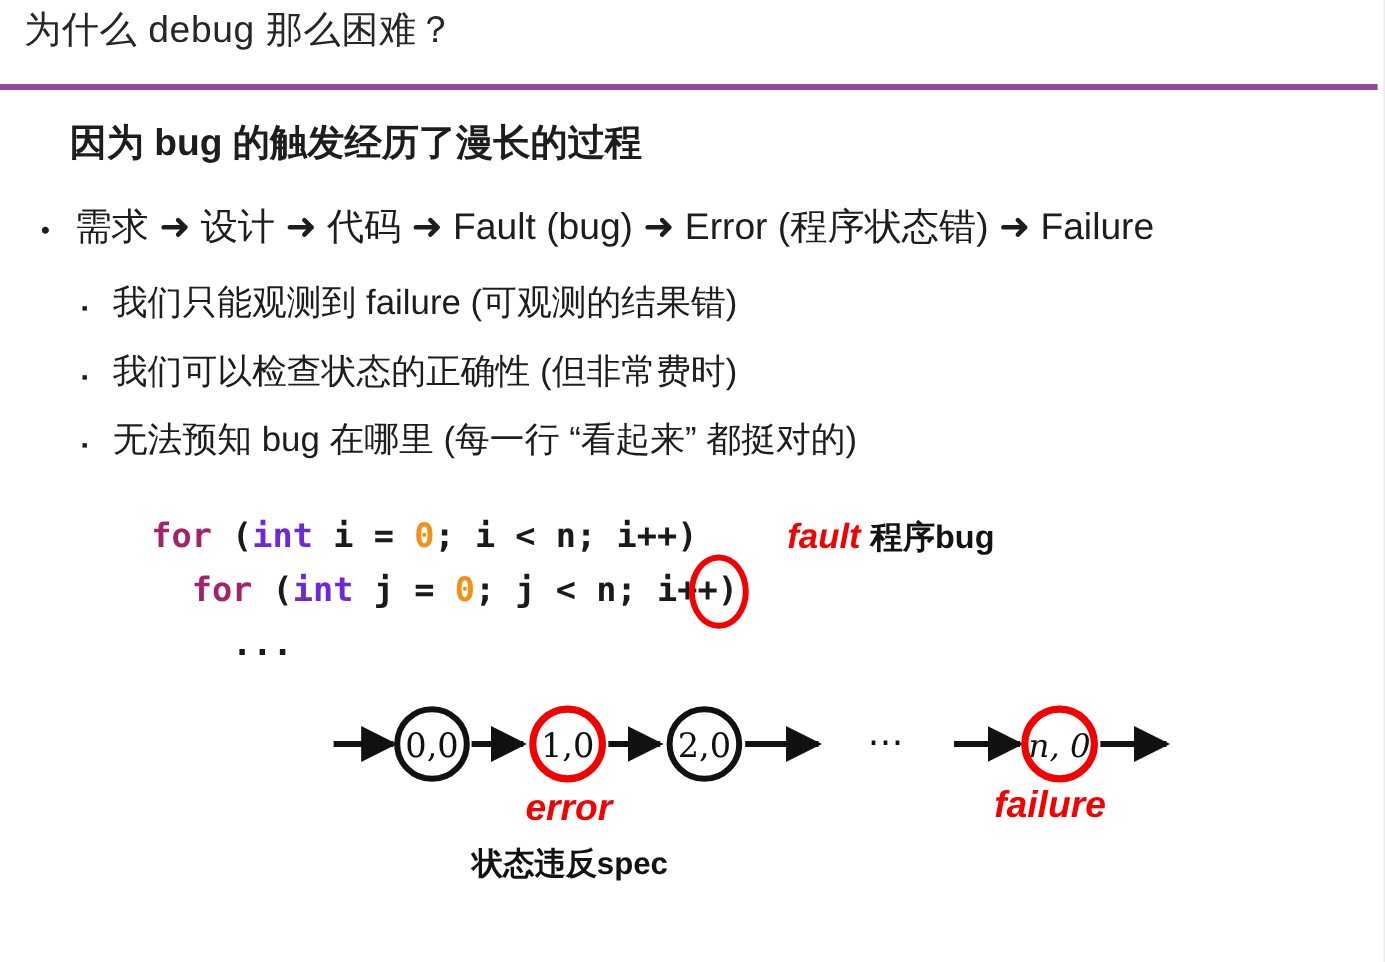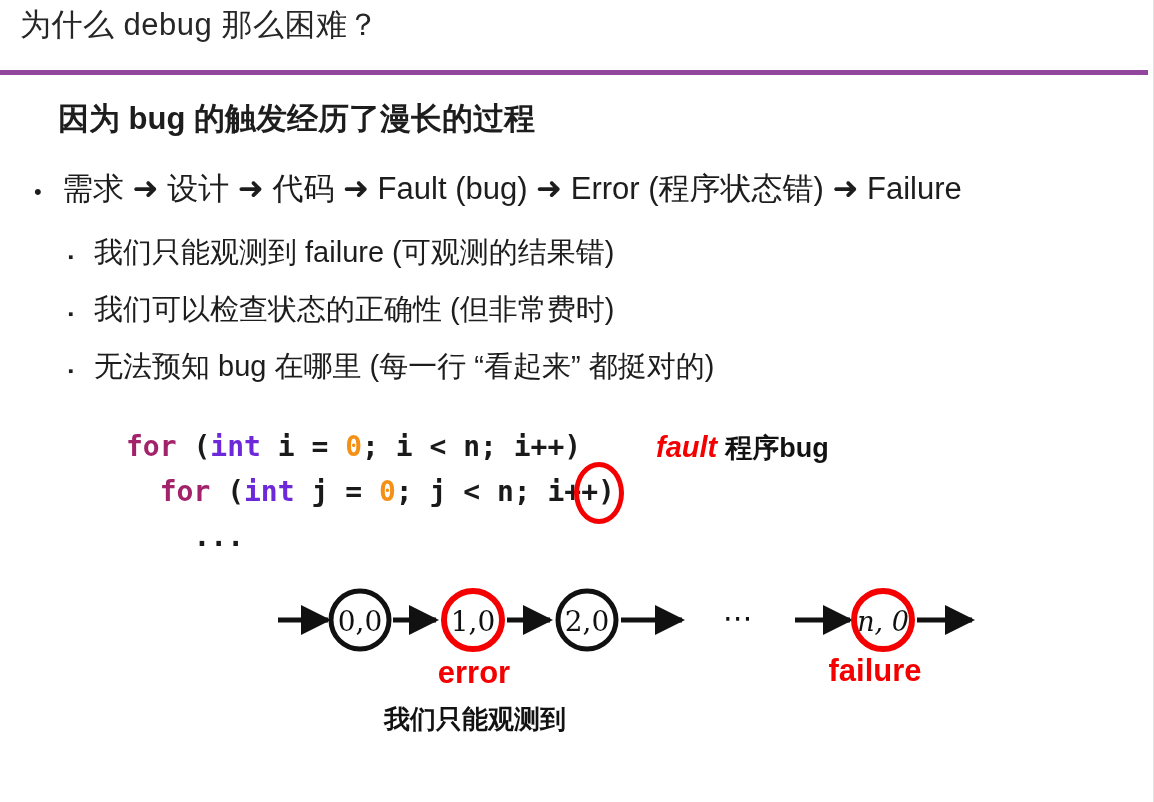--- a/index.html
+++ b/index.html
@@ -145,20 +145,21 @@
     top: 568px;
     width: 760px;
     height: 110px;
   }
 
   .dlabel {
     position: absolute;
     font-family: "Liberation Sans", sans-serif;
     font-size: 31px;
     font-weight: bold;
+    font-style: italic;
     color: #f40000;
     white-space: nowrap;
     text-align: center;
   }
   .dlabel.error   { left: 424px; top: 655px; width: 100px; }
   .dlabel.failure { left: 815px; top: 653px; width: 120px; }
 
   .caption {
     position: absolute;
     font-size: 26px;
@@ -238,15 +239,15 @@
 
     <circle cx="633" cy="52" r="29" fill="#ffffff" stroke="#f40000" stroke-width="6"></circle>
     <text x="633" y="63" text-anchor="middle" font-family="'DejaVu Serif','Liberation Serif',serif" font-size="27" font-style="italic" fill="#111111">n, 0</text>
 
     <line x1="667" y1="52" x2="722" y2="52" stroke="#111111" stroke-width="5" marker-end="url(#ah)"></line>
   </svg>
 
   <div class="dlabel error">error</div>
   <div class="dlabel failure">failure</div>
 
-  <div class="caption cap1">我们只能观测到</div>
+  <div class="caption cap1">状态违反spec</div>
 
 </div>
 
 </body></html>

